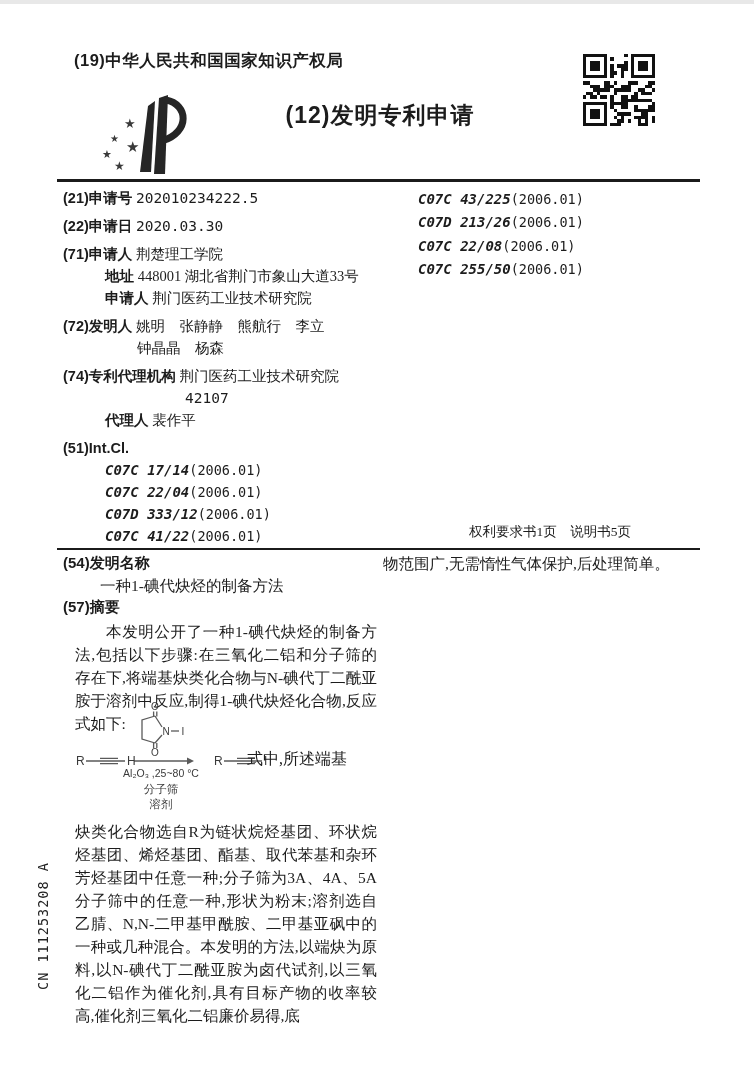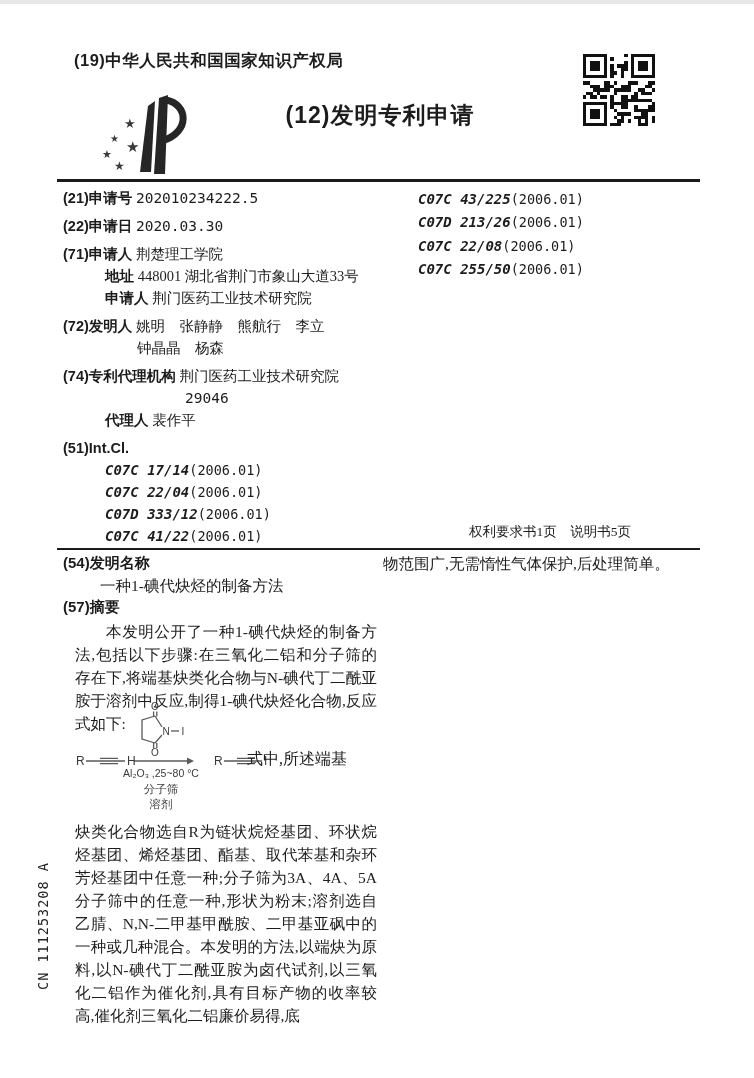--- a/index.html
+++ b/index.html
@@ -224,21 +224,21 @@
         <span>荆门医药工业技术研究院</span></div>
     </div>
     <div class="entry">
       <div><span class="lbl">(72)发明人</span>
         <span>姚明　张静静　熊航行　李立</span></div>
       <div class="ind2">钟晶晶　杨森</div>
     </div>
     <div class="entry">
       <div><span class="lbl">(74)专利代理机构</span>
         <span>荆门医药工业技术研究院</span></div>
-      <div class="ind3 mono">29046</div>
+      <div class="ind3 mono">42107</div>
       <div class="ind1"><span class="lbl">代理人</span>
         <span>裴作平</span></div>
     </div>
     <div class="entry">
       <div class="lbl mono" style="font-style:normal">(51)Int.Cl.</div>
       <div class="ind1"><span class="ipc-code">C07C 17/14</span><span class="ipc-ver">(2006.01)</span></div>
       <div class="ind1"><span class="ipc-code">C07C 22/04</span><span class="ipc-ver">(2006.01)</span></div>
       <div class="ind1"><span class="ipc-code">C07D 333/12</span><span class="ipc-ver">(2006.01)</span></div>
       <div class="ind1"><span class="ipc-code">C07C 41/22</span><span class="ipc-ver">(2006.01)</span></div>
     </div>

